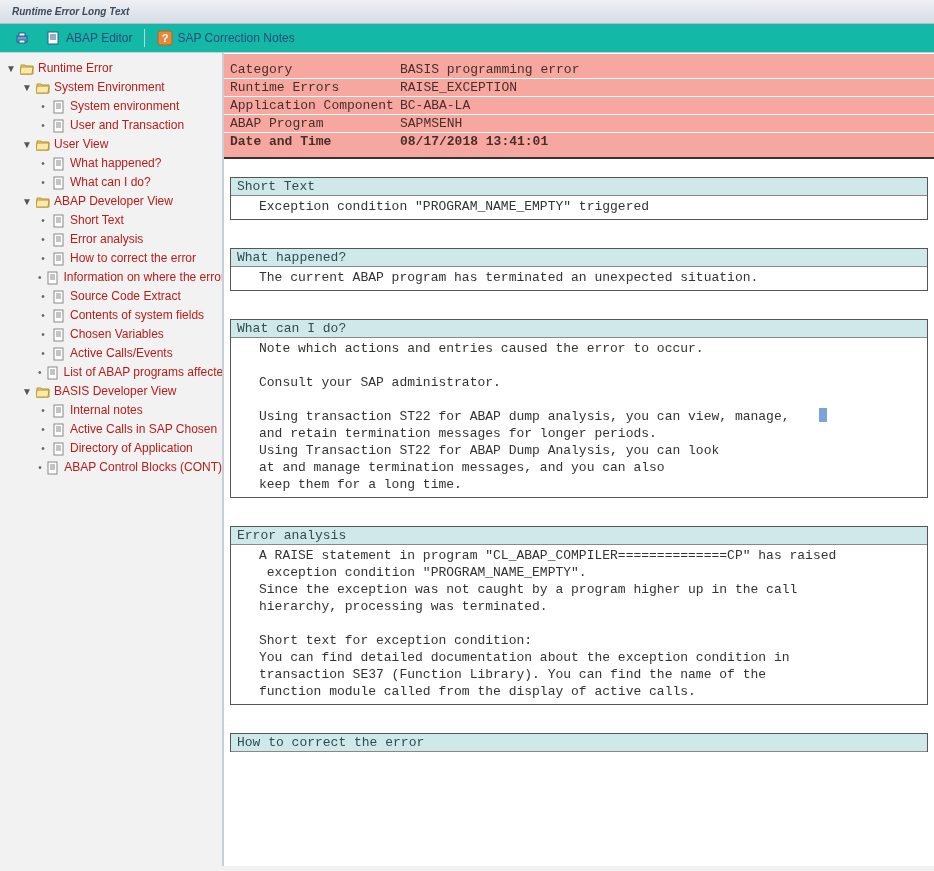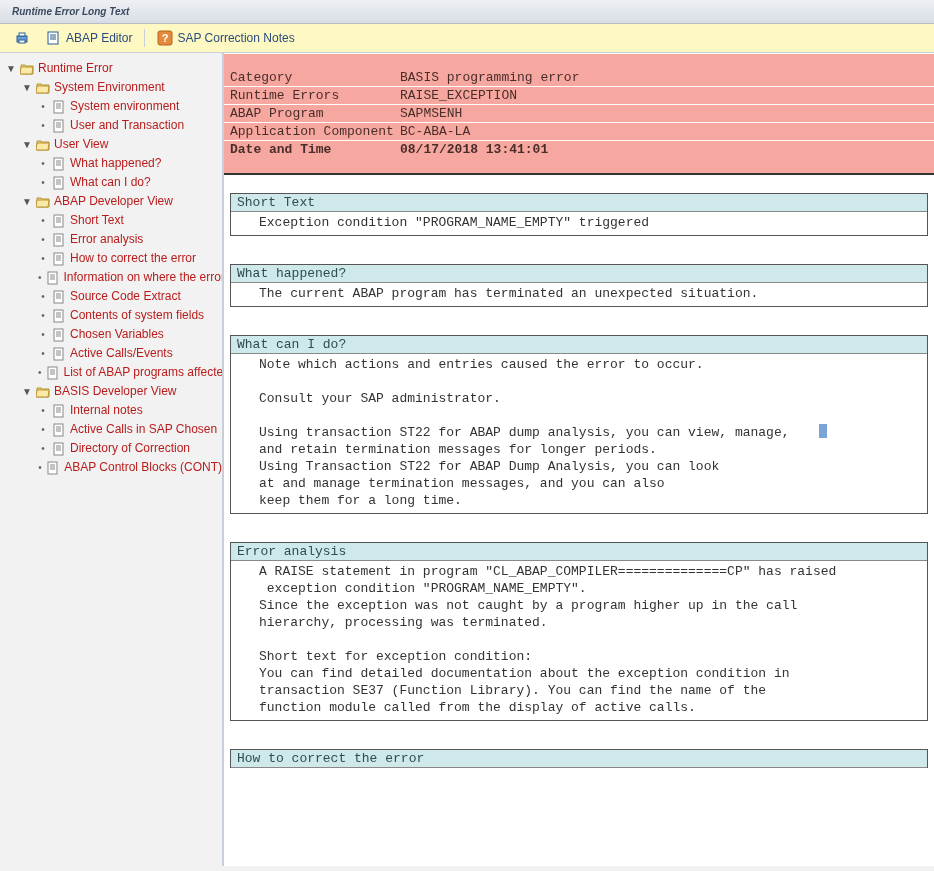--- a/index.html
+++ b/index.html
@@ -16,21 +16,21 @@
   .titlebar {
     background: linear-gradient(to bottom, #eef0f4, #d8dde5);
     border-bottom: 1px solid #b5bdc9;
     padding: 6px 12px;
     font-size: 10px;
     font-style: italic;
     font-weight: bold;
     color: #3b4b60;
   }
   .toolbar {
-    background: #fef9c3;
+    background: #14b8a6;
     border-bottom: 1px solid #c9cfd8;
     padding: 4px 10px;
     display: flex;
     align-items: center;
     gap: 8px;
   }
   .toolbar-btn {
     display: inline-flex;
     align-items: center;
     gap: 4px;
@@ -90,21 +90,21 @@
     height: 100%;
     border-left: 1px solid #c9cfd8;
     padding-top: 1px;
   }
   .kv-block {
     background: #f6a8a0;
     font-family: "Courier New", monospace;
     font-size: 13px;
     color: #4a2d2a;
     border-bottom: 2px solid #333;
-    padding: 15px 0;
+    padding: 7px 0;
   }
   .kv-row {
     display: flex;
     padding: 0 6px;
     border-bottom: 1px solid #fff;
     line-height: 17px;
   }
   .kv-row:last-child { border-bottom: none; font-weight: bold; }
   .kv-key { width: 170px; }
   .section-box {
@@ -413,21 +413,21 @@
         <div class="tree-node">
             <span class="bullet">•</span>
             <span class="doc-icon">
               <svg width="14" height="14" viewBox="0 0 14 14">
                 <rect x="2" y="1" width="9" height="12" fill="#fff" stroke="#888"></rect>
                 <line x1="4" y1="4" x2="9" y2="4" stroke="#888"></line>
                 <line x1="4" y1="6" x2="9" y2="6" stroke="#888"></line>
                 <line x1="4" y1="8" x2="9" y2="8" stroke="#888"></line>
               </svg>
             </span>
-            <span class="tree-label">Directory of Correction</span>
+            <span class="tree-label">Directory of Application</span>
           </div>
         <div class="tree-node">
             <span class="bullet">•</span>
             <span class="doc-icon">
               <svg width="14" height="14" viewBox="0 0 14 14">
                 <rect x="2" y="1" width="9" height="12" fill="#fff" stroke="#888"></rect>
                 <line x1="4" y1="4" x2="9" y2="4" stroke="#888"></line>
                 <line x1="4" y1="6" x2="9" y2="6" stroke="#888"></line>
                 <line x1="4" y1="8" x2="9" y2="8" stroke="#888"></line>
               </svg>
@@ -443,26 +443,26 @@
       <div class="kv-block">
         <div class="kv-row">
             <span class="kv-key">Category</span>
             <span>BASIS programming error</span>
           </div>
         <div class="kv-row">
             <span class="kv-key">Runtime Errors</span>
             <span>RAISE_EXCEPTION</span>
           </div>
         <div class="kv-row">
+            <span class="kv-key">Application Component</span>
+            <span>BC-ABA-LA</span>
+          </div>
+        <div class="kv-row">
             <span class="kv-key">ABAP Program</span>
             <span>SAPMSENH</span>
-          </div>
-        <div class="kv-row">
-            <span class="kv-key">Application Component</span>
-            <span>BC-ABA-LA</span>
           </div>
         <div class="kv-row">
             <span class="kv-key">Date and Time</span>
             <span>08/17/2018 13:41:01</span>
           </div>
       </div>
 
       <div class="section-box">
         <div class="section-header">Short Text</div>
         <div class="section-body">Exception condition "PROGRAM_NAME_EMPTY" triggered</div>

